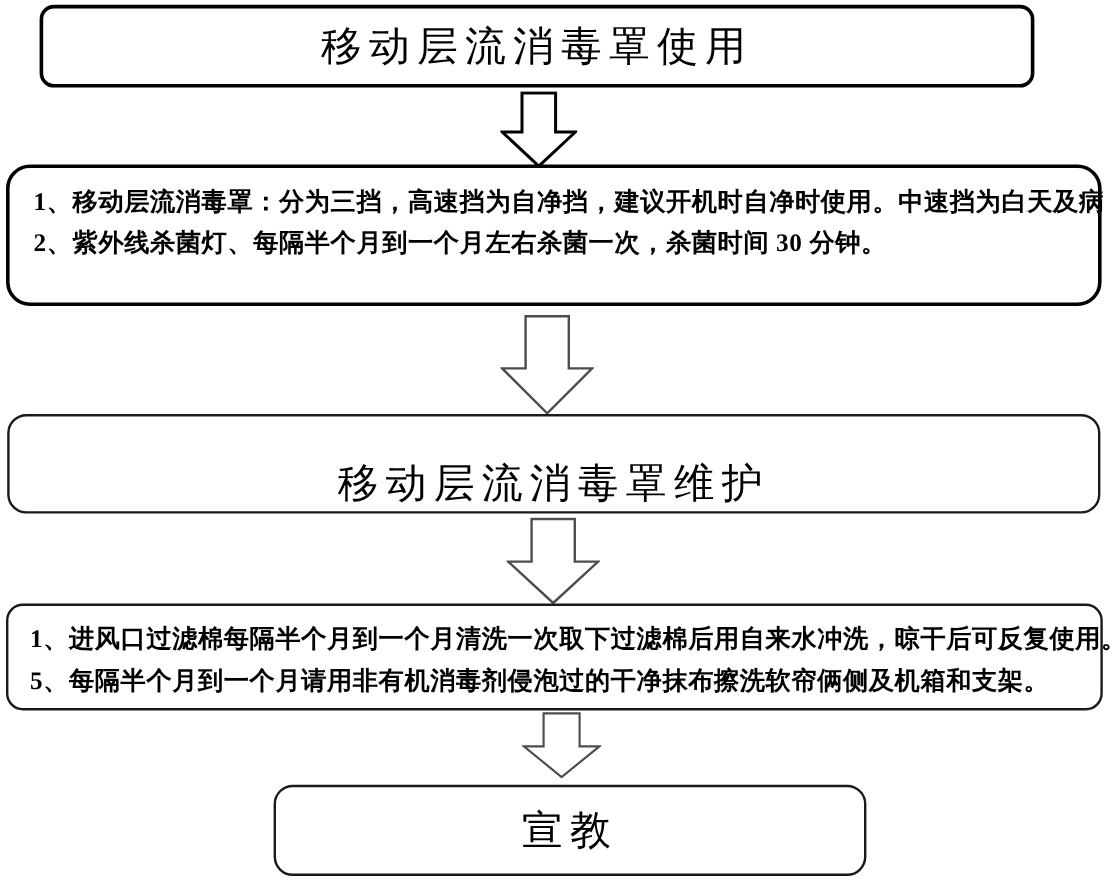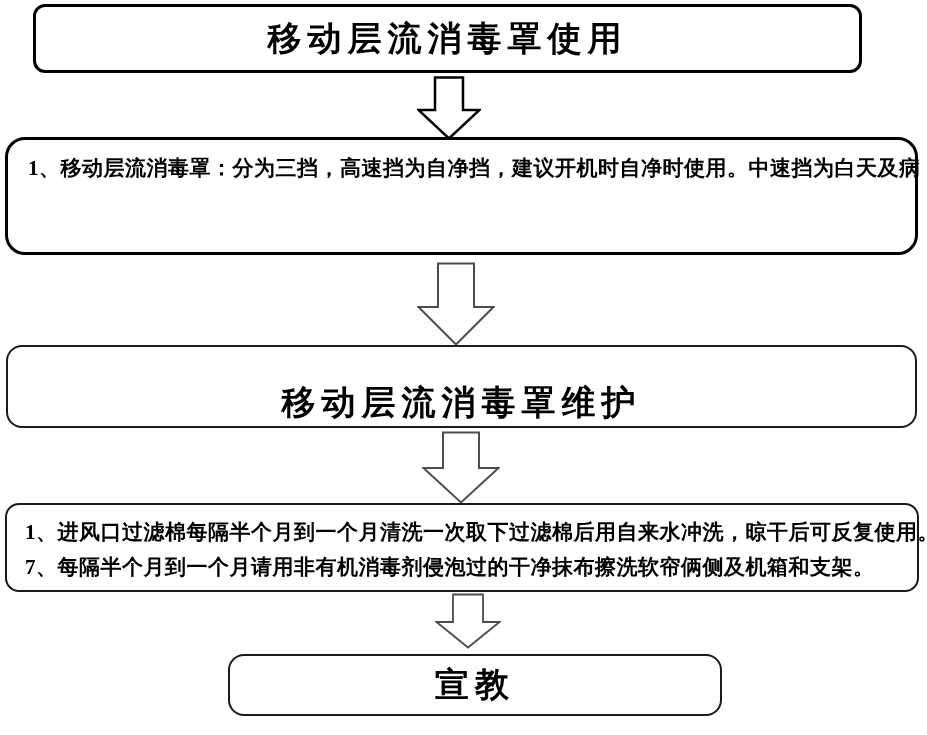--- a/index.html
+++ b/index.html
@@ -26,21 +26,21 @@
     background:var(--bg);
   }
   .title-box{
     display:flex;
     align-items:center;
     justify-content:center;
     text-align:center;
   }
   .title-text{
     font-size:34px;
-    font-weight:700;
+    font-weight:400;
     letter-spacing:6px;
     white-space:nowrap;
   }
   .detail-box{
     font-weight:bold;
   }
   .detail-line{
     font-size:21px;
     line-height:34px;
     letter-spacing:0.5px;
@@ -69,21 +69,21 @@
   
   .box-maint-details{
     left:5px; top:503px; width:914px; height:89px;
     border:2px solid var(--thin);
     border-radius:14px;
     padding:10px 6px 0 18px;
   }
   .box-maint-details .detail-line{ line-height:35px; }
   
   .box-education{
-    left:228px; top:654px; width:494px; height:62px;
+    left:228px; top:654px; width:494px; height:76px;
     border:2px solid var(--thin);
     border-radius:16px;
   }
   .arrow{
     position:absolute;
     display:block;
   }
   .arrow-1{ left:417px; top:76px;  width:64px; height:64px; }
   .arrow-2{ left:417px; top:262px; width:78px; height:84px; }
   .arrow-3{ left:422px; top:431px; width:78px; height:73px; }
@@ -97,37 +97,38 @@
   <div class="node title-box box-usage-title">
     <span class="title-text">移动层流消毒罩使用</span>
   </div>
 
   <svg class="arrow arrow-1" viewBox="0 0 64 64" aria-hidden="true">
     <polygon points="18,1.5 46,1.5 46,34 62.5,34 32,62.5 1.5,34 18,34" fill="#ffffff" stroke="#000000" stroke-width="2.5" stroke-linejoin="miter"></polygon>
   </svg>
 
   <div class="node detail-box box-usage-details">
     <div class="detail-line">1、移动层流消毒罩：分为三挡，高速挡为自净挡，建议开机时自净时使用。中速挡为白天及病</div>
+    <div class="detail-line">2、紫外线杀菌灯、每隔半个月到一个月左右杀菌一次，杀菌时间 30 分钟。</div>
   </div>
 
   <svg class="arrow arrow-2" viewBox="0 0 78 84" aria-hidden="true">
     <polygon points="21,1.5 57,1.5 57,45 76.5,45 39,82.5 1.5,45 21,45" fill="#ffffff" stroke="#4d4d4d" stroke-width="2" stroke-linejoin="miter"></polygon>
   </svg>
 
   <div class="node title-box box-maint-title">
     <span class="title-text">移动层流消毒罩维护</span>
   </div>
 
   <svg class="arrow arrow-3" viewBox="0 0 78 73" aria-hidden="true">
     <polygon points="21,1.5 57,1.5 57,37 76.5,37 39,71.5 1.5,37 21,37" fill="#ffffff" stroke="#4d4d4d" stroke-width="2" stroke-linejoin="miter"></polygon>
   </svg>
 
   <div class="node detail-box box-maint-details">
     <div class="detail-line">1、进风口过滤棉每隔半个月到一个月清洗一次取下过滤棉后用自来水冲洗，晾干后可反复使用。</div>
-    <div class="detail-line">7、每隔半个月到一个月请用非有机消毒剂侵泡过的干净抹布擦洗软帘俩侧及机箱和支架。</div>
+    <div class="detail-line">5、每隔半个月到一个月请用非有机消毒剂侵泡过的干净抹布擦洗软帘俩侧及机箱和支架。</div>
   </div>
 
   <svg class="arrow arrow-4" viewBox="0 0 66 56" aria-hidden="true">
     <polygon points="18,1.5 48,1.5 48,29 64.5,29 33,54.5 1.5,29 18,29" fill="#ffffff" stroke="#4d4d4d" stroke-width="1.8" stroke-linejoin="miter"></polygon>
   </svg>
 
   <div class="node title-box box-education">
     <span class="title-text">宣教</span>
   </div>
 

